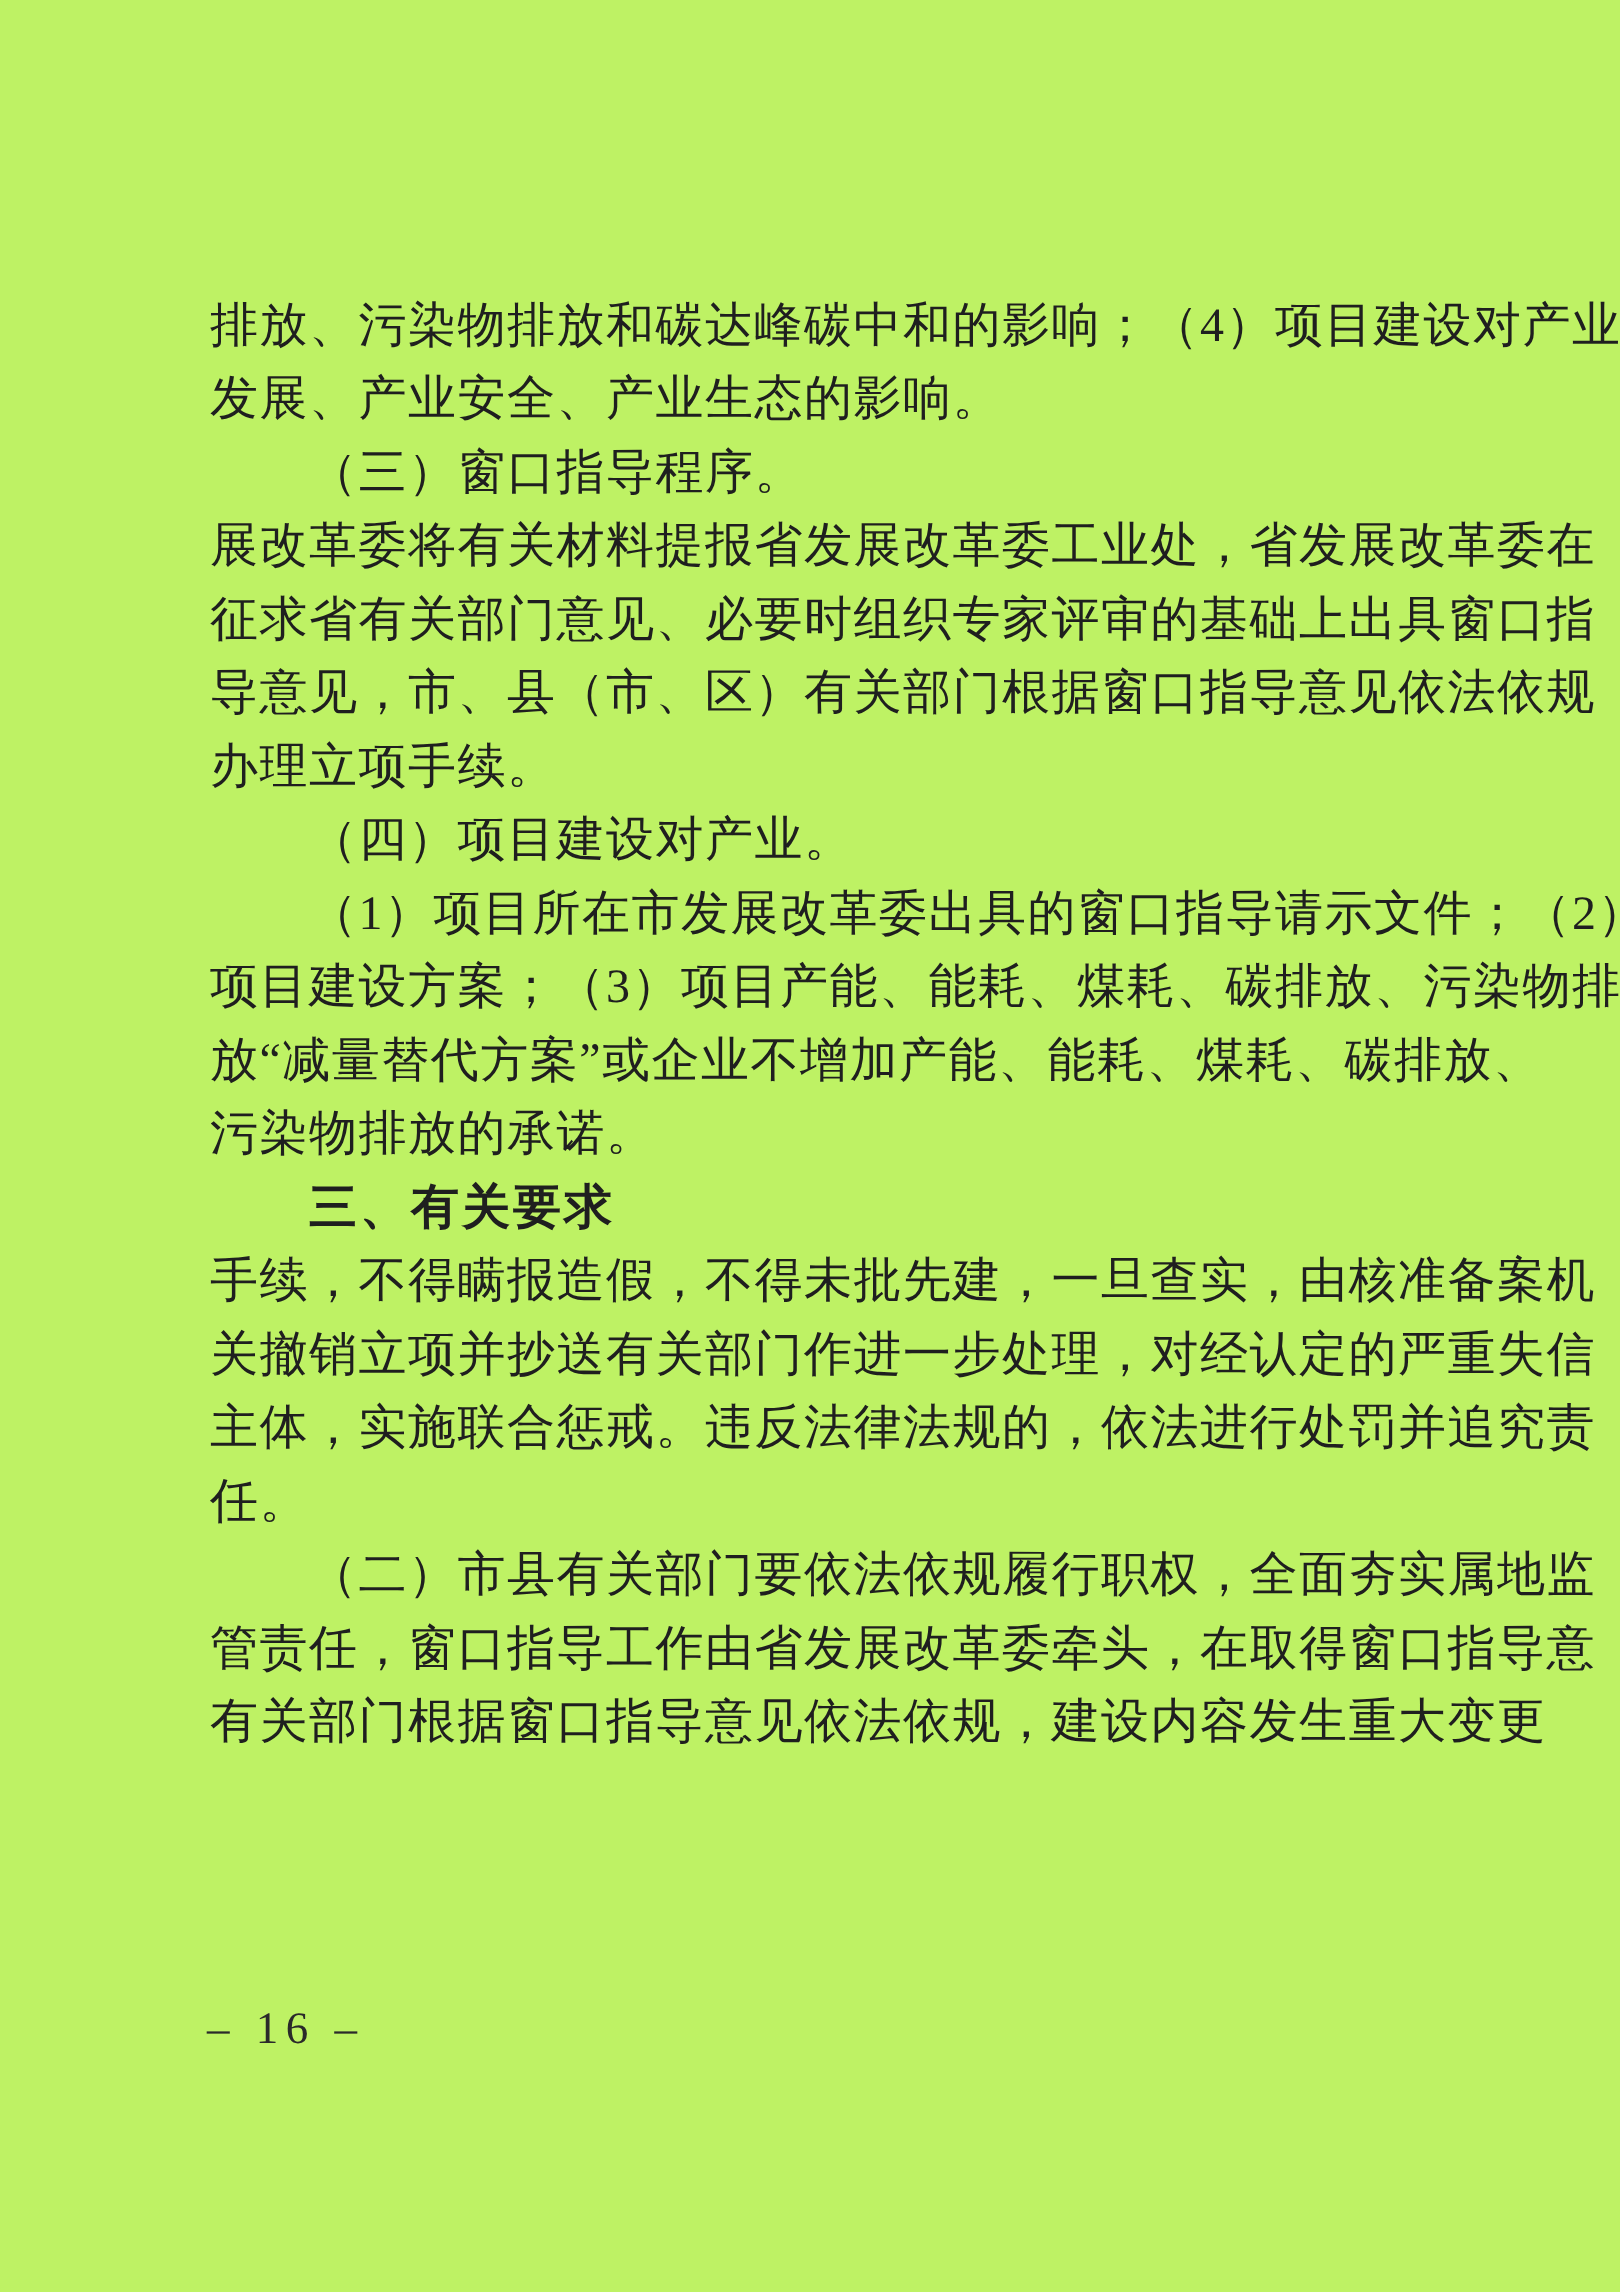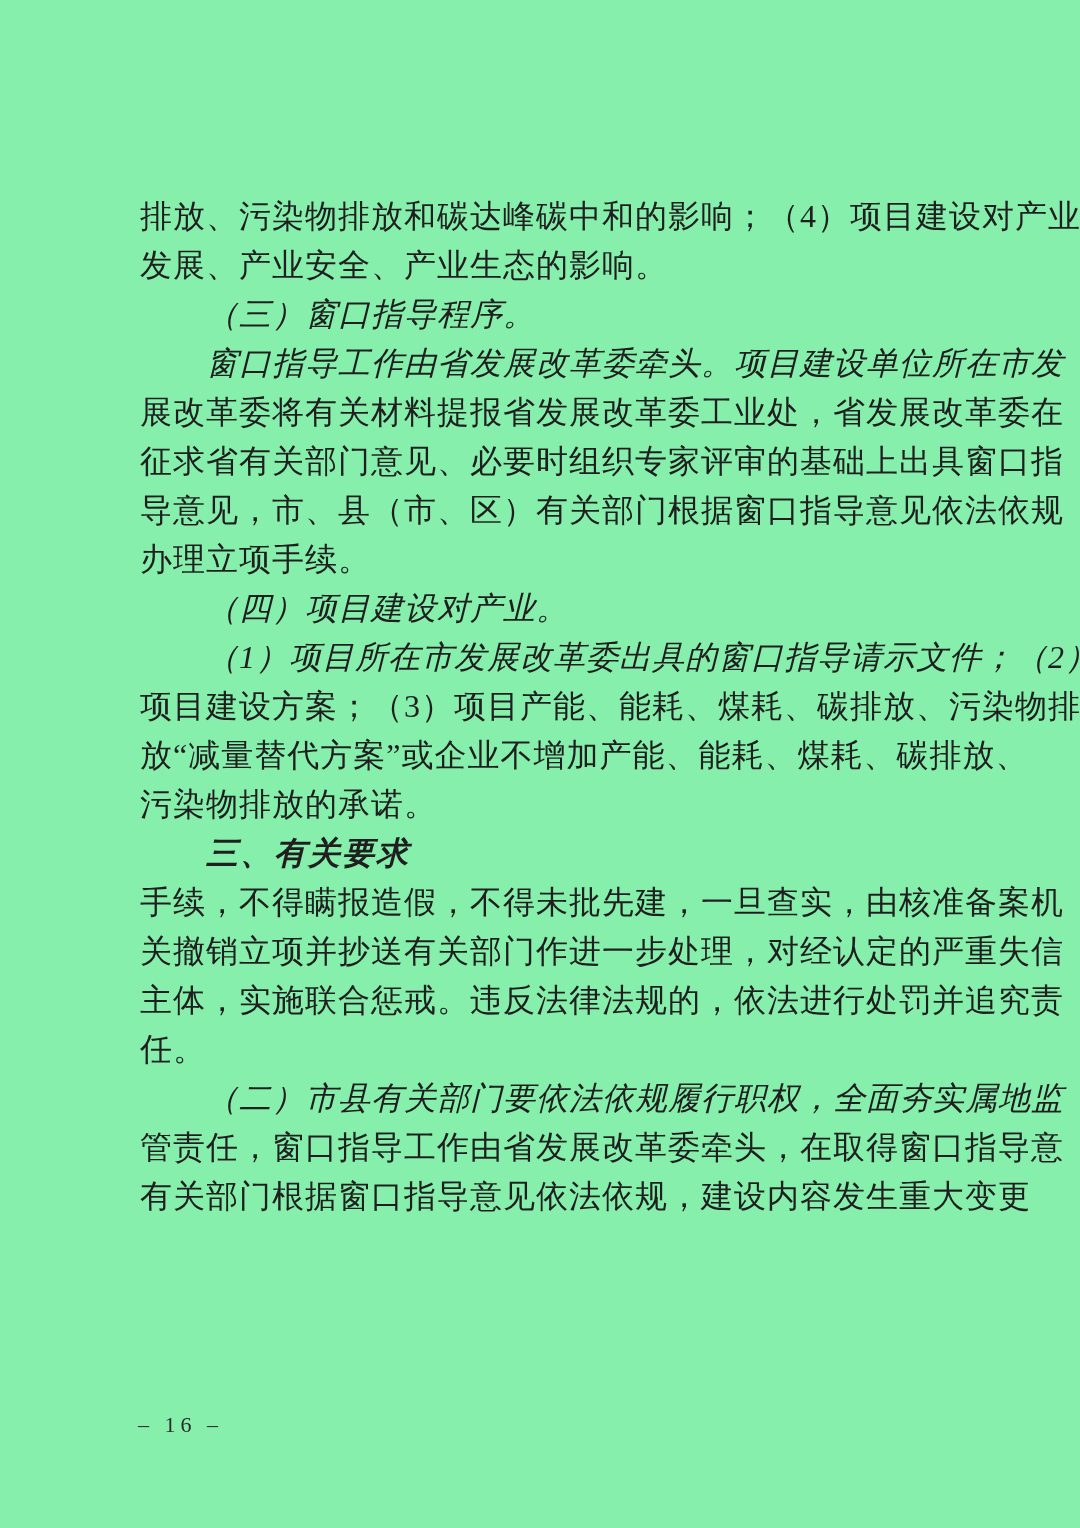--- a/index.html
+++ b/index.html
@@ -5,21 +5,21 @@
   html, body {
     margin: 0;
     padding: 0;
     background: #e8e8e8;
   }
   .page {
     position: relative;
     width: 1080px;
     height: 1528px;
     margin: 0 auto;
-    background: #86efac;
+    background: #bef264;
     overflow: hidden;
     font-family: "Liberation Serif", "DejaVu Serif", serif;
     color: #1f1f1f;
   }
   .doc {
     position: absolute;
     left: 140px;
     top: 192px;
     width: 808px;
     font-size: 32px;
@@ -30,32 +30,31 @@
     text-align: justify;
     text-align-last: justify;
     white-space: nowrap;
   }
   .line.nj {
     text-align: right;
     text-align-last: left;
   }
   .line.ind {
     text-indent: 66px;
-    font-style: italic;
   }
   .sect {
     font-family: "Liberation Sans", "DejaVu Sans", sans-serif;
     font-weight: 700;
     letter-spacing: 2px;
   }
   .page-number {
     position: absolute;
     left: 138px;
-    top: 1412px;
-    font-size: 22px;
+    top: 1336px;
+    font-size: 30px;
     letter-spacing: 5px;
     color: #2a2a2a;
     font-family: "Liberation Serif", "DejaVu Serif", serif;
   }
 </style>
 </head>
 <body>
 
 <div class="page">
   <div class="doc">
@@ -63,21 +62,20 @@
     <div>
       <div class="line">排放、污染物排放和碳达峰碳中和的影响；（4）项目建设对产业</div>
       <div class="line nj">发展、产业安全、产业生态的影响。</div>
     </div>
 
     <div>
       <div class="line nj ind">（三）窗口指导程序。</div>
     </div>
 
     <div>
-      <div class="line ind">窗口指导工作由省发展改革委牵头。项目建设单位所在市发</div>
       <div class="line">展改革委将有关材料提报省发展改革委工业处，省发展改革委在</div>
       <div class="line">征求省有关部门意见、必要时组织专家评审的基础上出具窗口指</div>
       <div class="line">导意见，市、县（市、区）有关部门根据窗口指导意见依法依规</div>
       <div class="line nj">办理立项手续。</div>
     </div>
 
     <div>
       <div class="line nj ind">（四）项目建设对产业。</div>
     </div>
 

